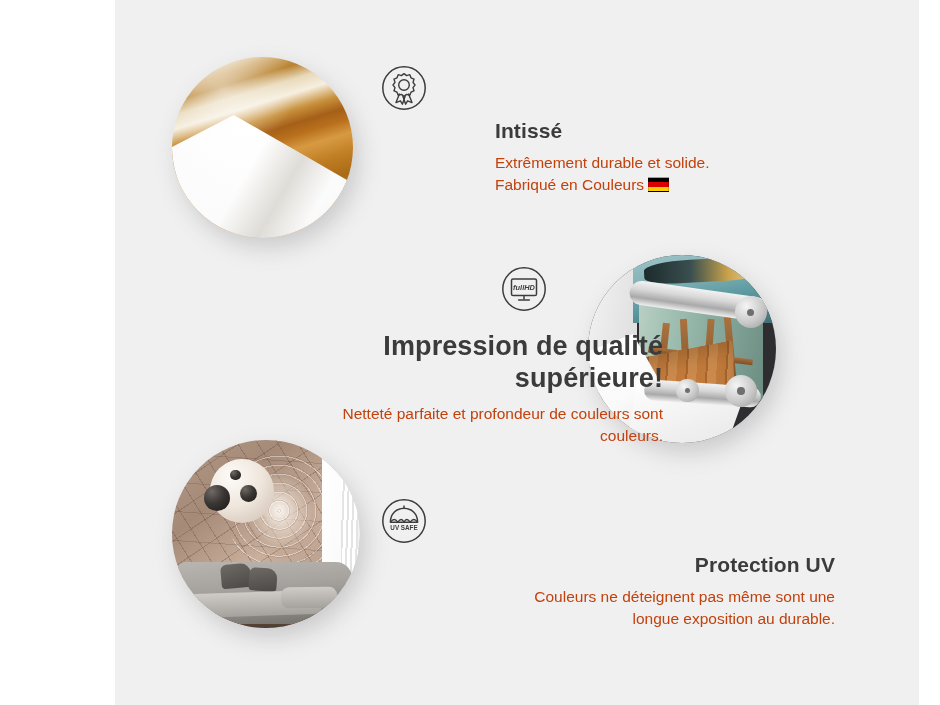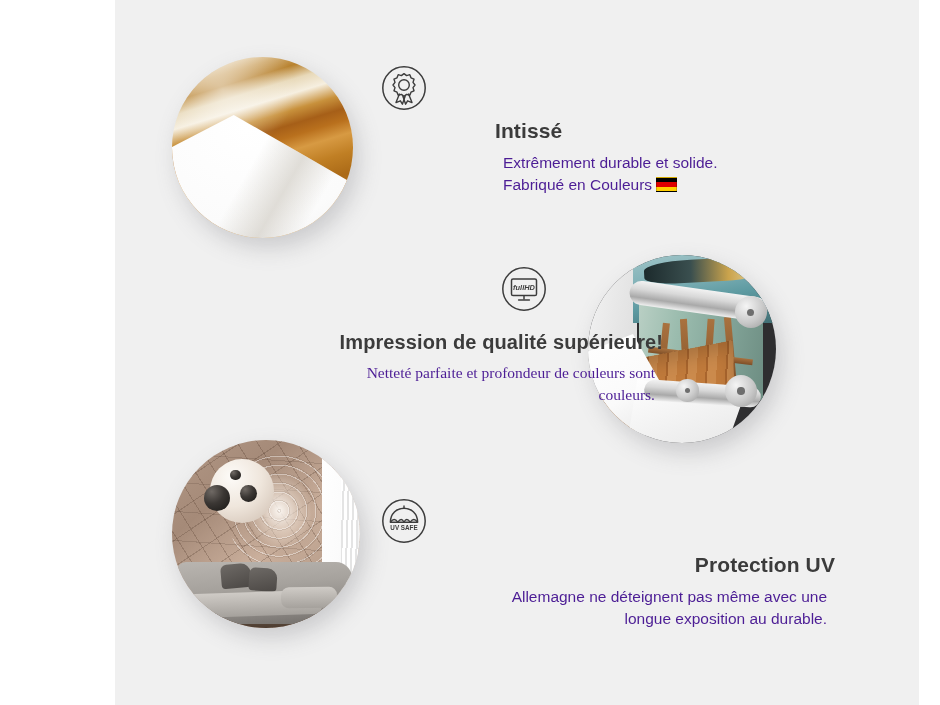--- a/index.html
+++ b/index.html
@@ -231,44 +231,44 @@
   .f-title {
     font-size: 21px;
     font-weight: bold;
     color: #3b3b3b;
     margin: 0;
     line-height: 1.2;
     letter-spacing: 0.1px;
   }
   .f-body {
     font-size: 15.5px;
-    color: #4c1d95;
-    margin: 8px;
+    color: #c2410c;
+    margin: 0;
     line-height: 1.42;
   }
   .f-body .flag {
     display: inline-block;
     vertical-align: -2px;
     width: 19px; height: 13px;
     margin-left: 4px;
     border: 1px solid rgba(0,0,0,0.18);
     background: linear-gradient(180deg,
       #000000 0%, #000000 33.3%,
       #dd0000 33.3%, #dd0000 66.6%,
       #ffce00 66.6%, #ffce00 100%);
   }
 
   
   #feature-1-text { left: 380px; top: 118px; width: 300px; }
   #feature-1-text .f-body { margin-top: 9px; }
 
   
   #feature-2-text { left: 190px; top: 330px; width: 358px; text-align: right; }
-  #feature-2-text .f-title { font-size: 20px; }
-  #feature-2-text .f-body { margin-top: 8px; font-family: Liberation Serif, serif; }
+  #feature-2-text .f-title { font-size: 27px; }
+  #feature-2-text .f-body { margin-top: 8px; }
 
   
   #feature-3-text { left: 380px; top: 552px; width: 340px; text-align: right; }
   #feature-3-text .f-body { margin-top: 9px; }
 </style>
 </head>
 <body>
 
 <div id="banner">
   <div id="panel">
@@ -368,19 +368,19 @@
         <path d="M9.4 24.2 C9.4 15.6 15.6 10.2 23 10.2 C30.4 10.2 36.6 15.6 36.6 24.2 Z" fill="none" stroke="#3c3c3c" stroke-width="1.5" stroke-linejoin="round"></path>
         <path d="M9.4 24.2 C12.2 20.6 14.2 20.6 16.8 24.2 C19.4 20.6 21.2 20.6 23 24.2 C24.8 20.6 26.6 20.6 29.2 24.2 C31.8 20.6 33.8 20.6 36.6 24.2" fill="none" stroke="#3c3c3c" stroke-width="1.4" stroke-linejoin="round"></path>
         <path d="M23 10.2 L23 8.0" stroke="#3c3c3c" stroke-width="1.4" stroke-linecap="round"></path>
         <text x="23" y="31.9" text-anchor="middle" font-family="Liberation Sans, sans-serif" font-size="6.3" font-weight="bold" fill="#3c3c3c">UV SAFE</text>
       </svg>
     </div>
 
     <div class="feature" id="feature-3-text">
       <h3 class="f-title">Protection UV</h3>
       <p class="f-body">
-        <span>Allemagne ne déteignent pas même avec une</span><br>
+        <span>Couleurs ne déteignent pas même sont une</span><br>
         <span>longue exposition au durable.</span>
       </p>
     </div>
 
   </div>
 </div>
 
 </body></html>

